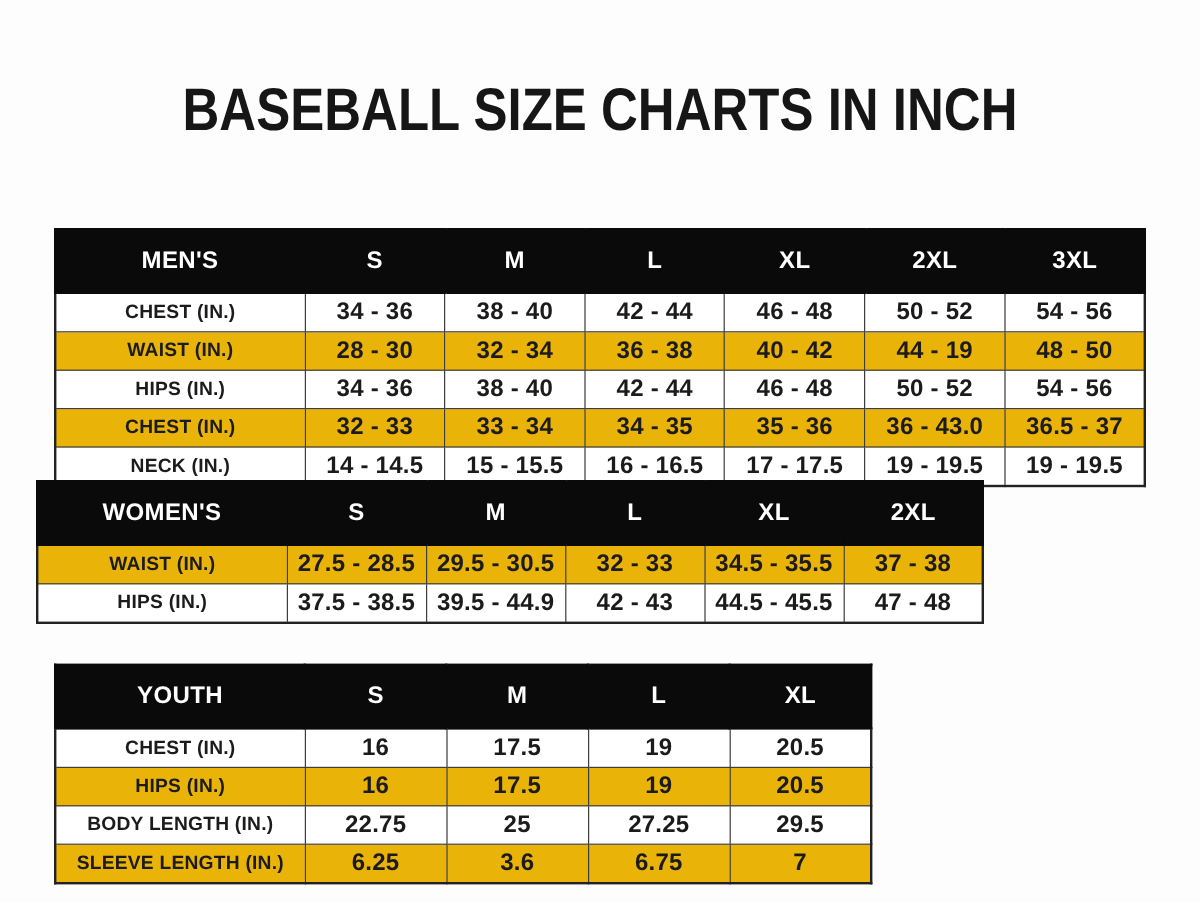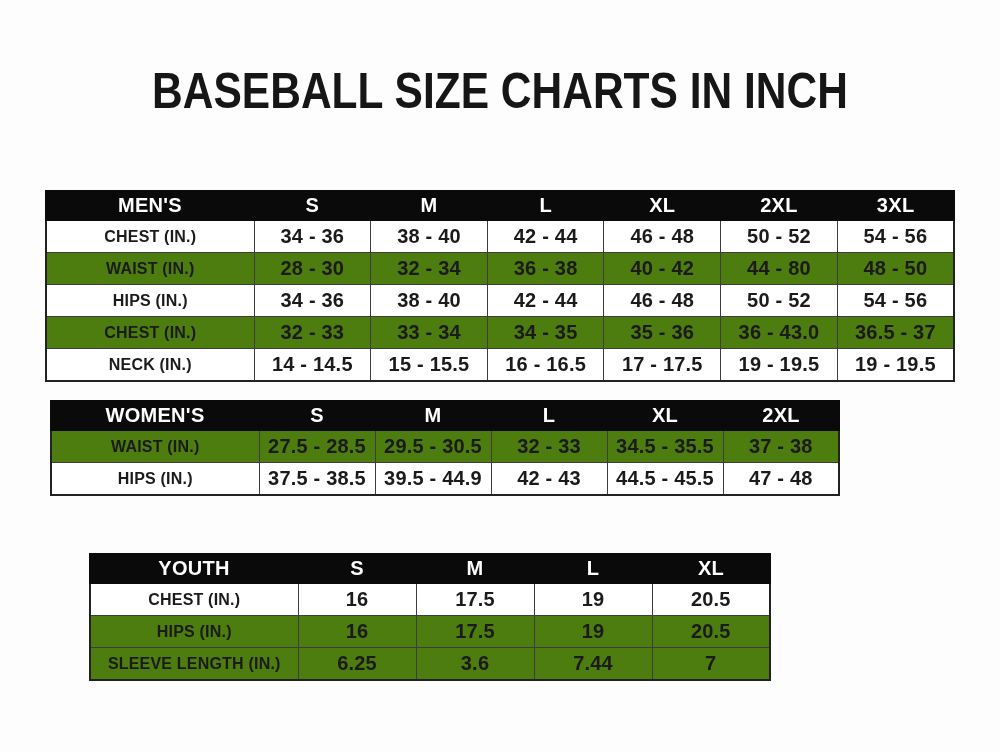--- a/index.html
+++ b/index.html
@@ -31,30 +31,30 @@
     transform-origin: 50% 50%;
     white-space: nowrap;
   }
   table.size-table {
     position: absolute;
     border-collapse: collapse;
     table-layout: fixed;
     border: 2px solid #222222;
   }
   .t-mens   { left: 45px; top: 190px; width: 910px; }
-  .t-womens { left: 50px; top: 400px; width: 790px; }
-  .t-youth  { left: 45px; top: 553px; width: 682px; margin-left: 44px; }
+  .t-womens { left: 30px; top: 400px; width: 790px; }
+  .t-youth  { left: 45px; top: 553px; width: 682px; }
   col.label-col { width: 208px; }
   .size-table th {
     background: #0a0a0a;
     color: #ffffff;
     font-size: 20px;
     font-weight: bold;
     height: 27px;
-    padding: 0;
+    padding: 12px;
     text-align: center;
     border: 2px solid #0a0a0a;
     letter-spacing: 0.3px;
     white-space: nowrap;
   }
   .size-table td {
     border: 1.5px solid #3d3d3d;
     text-align: center;
     vertical-align: middle;
     font-size: 20px;
@@ -63,21 +63,21 @@
     height: 31px;
     padding: 0;
     background: #ffffff;
     white-space: nowrap;
     letter-spacing: 0.2px;
   }
   .size-table td.label {
     font-size: 16px;
     letter-spacing: 0.2px;
   }
-  .size-table tr.alt td { background: #4d7c0f; }
+  .size-table tr.alt td { background: #eab308; }
 </style>
 </head>
 <body>
 
 <div class="page">
 
   <h1 class="title">BASEBALL SIZE CHARTS IN INCH</h1>
 
   <table class="size-table t-mens">
     <colgroup>
@@ -109,21 +109,21 @@
         <td>46 - 48</td>
         <td>50 - 52</td>
         <td>54 - 56</td>
       </tr>
       <tr class="alt">
         <td class="label">WAIST (IN.)</td>
         <td>28 - 30</td>
         <td>32 - 34</td>
         <td>36 - 38</td>
         <td>40 - 42</td>
-        <td>44 - 80</td>
+        <td>44 - 19</td>
         <td>48 - 50</td>
       </tr>
       <tr>
         <td class="label">HIPS (IN.)</td>
         <td>34 - 36</td>
         <td>38 - 40</td>
         <td>42 - 44</td>
         <td>46 - 48</td>
         <td>50 - 52</td>
         <td>54 - 56</td>
@@ -213,23 +213,30 @@
         <td>19</td>
         <td>20.5</td>
       </tr>
       <tr class="alt">
         <td class="label">HIPS (IN.)</td>
         <td>16</td>
         <td>17.5</td>
         <td>19</td>
         <td>20.5</td>
       </tr>
+      <tr>
+        <td class="label">BODY LENGTH (IN.)</td>
+        <td>22.75</td>
+        <td>25</td>
+        <td>27.25</td>
+        <td>29.5</td>
+      </tr>
       <tr class="alt">
         <td class="label">SLEEVE LENGTH (IN.)</td>
         <td>6.25</td>
         <td>3.6</td>
-        <td>7.44</td>
+        <td>6.75</td>
         <td>7</td>
       </tr>
     </tbody>
   </table>
 
 </div>
 
 </body></html>

